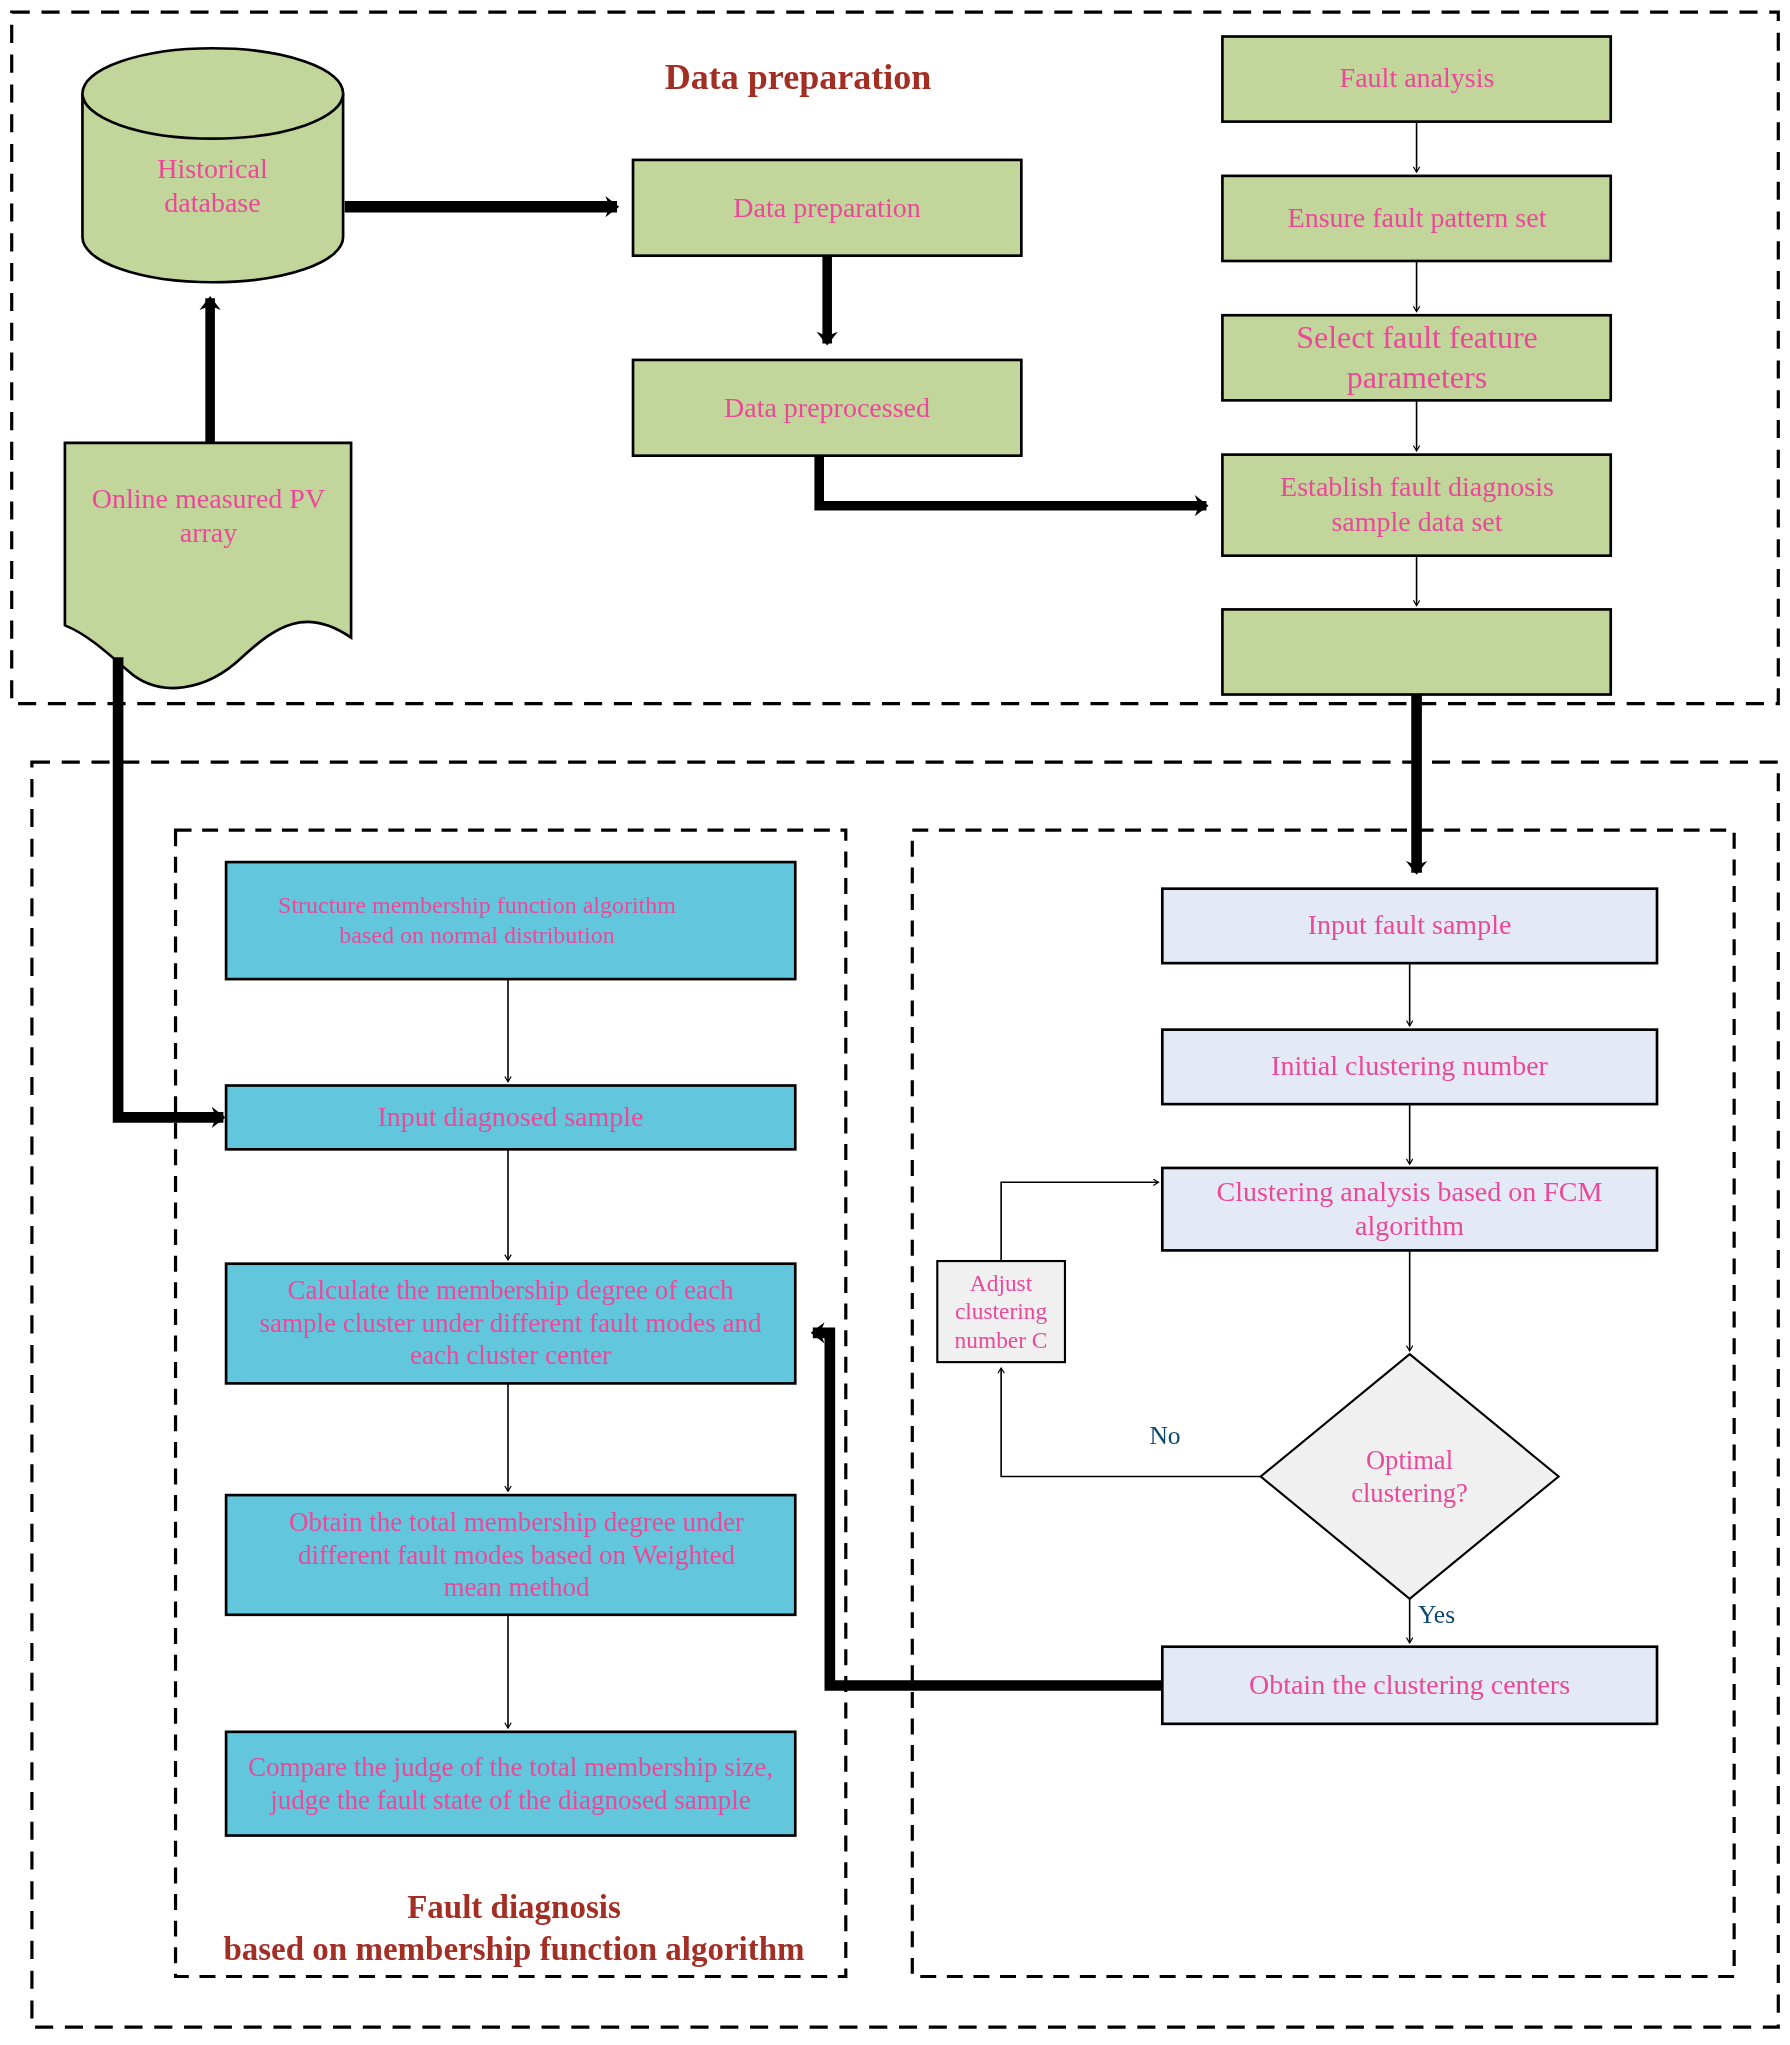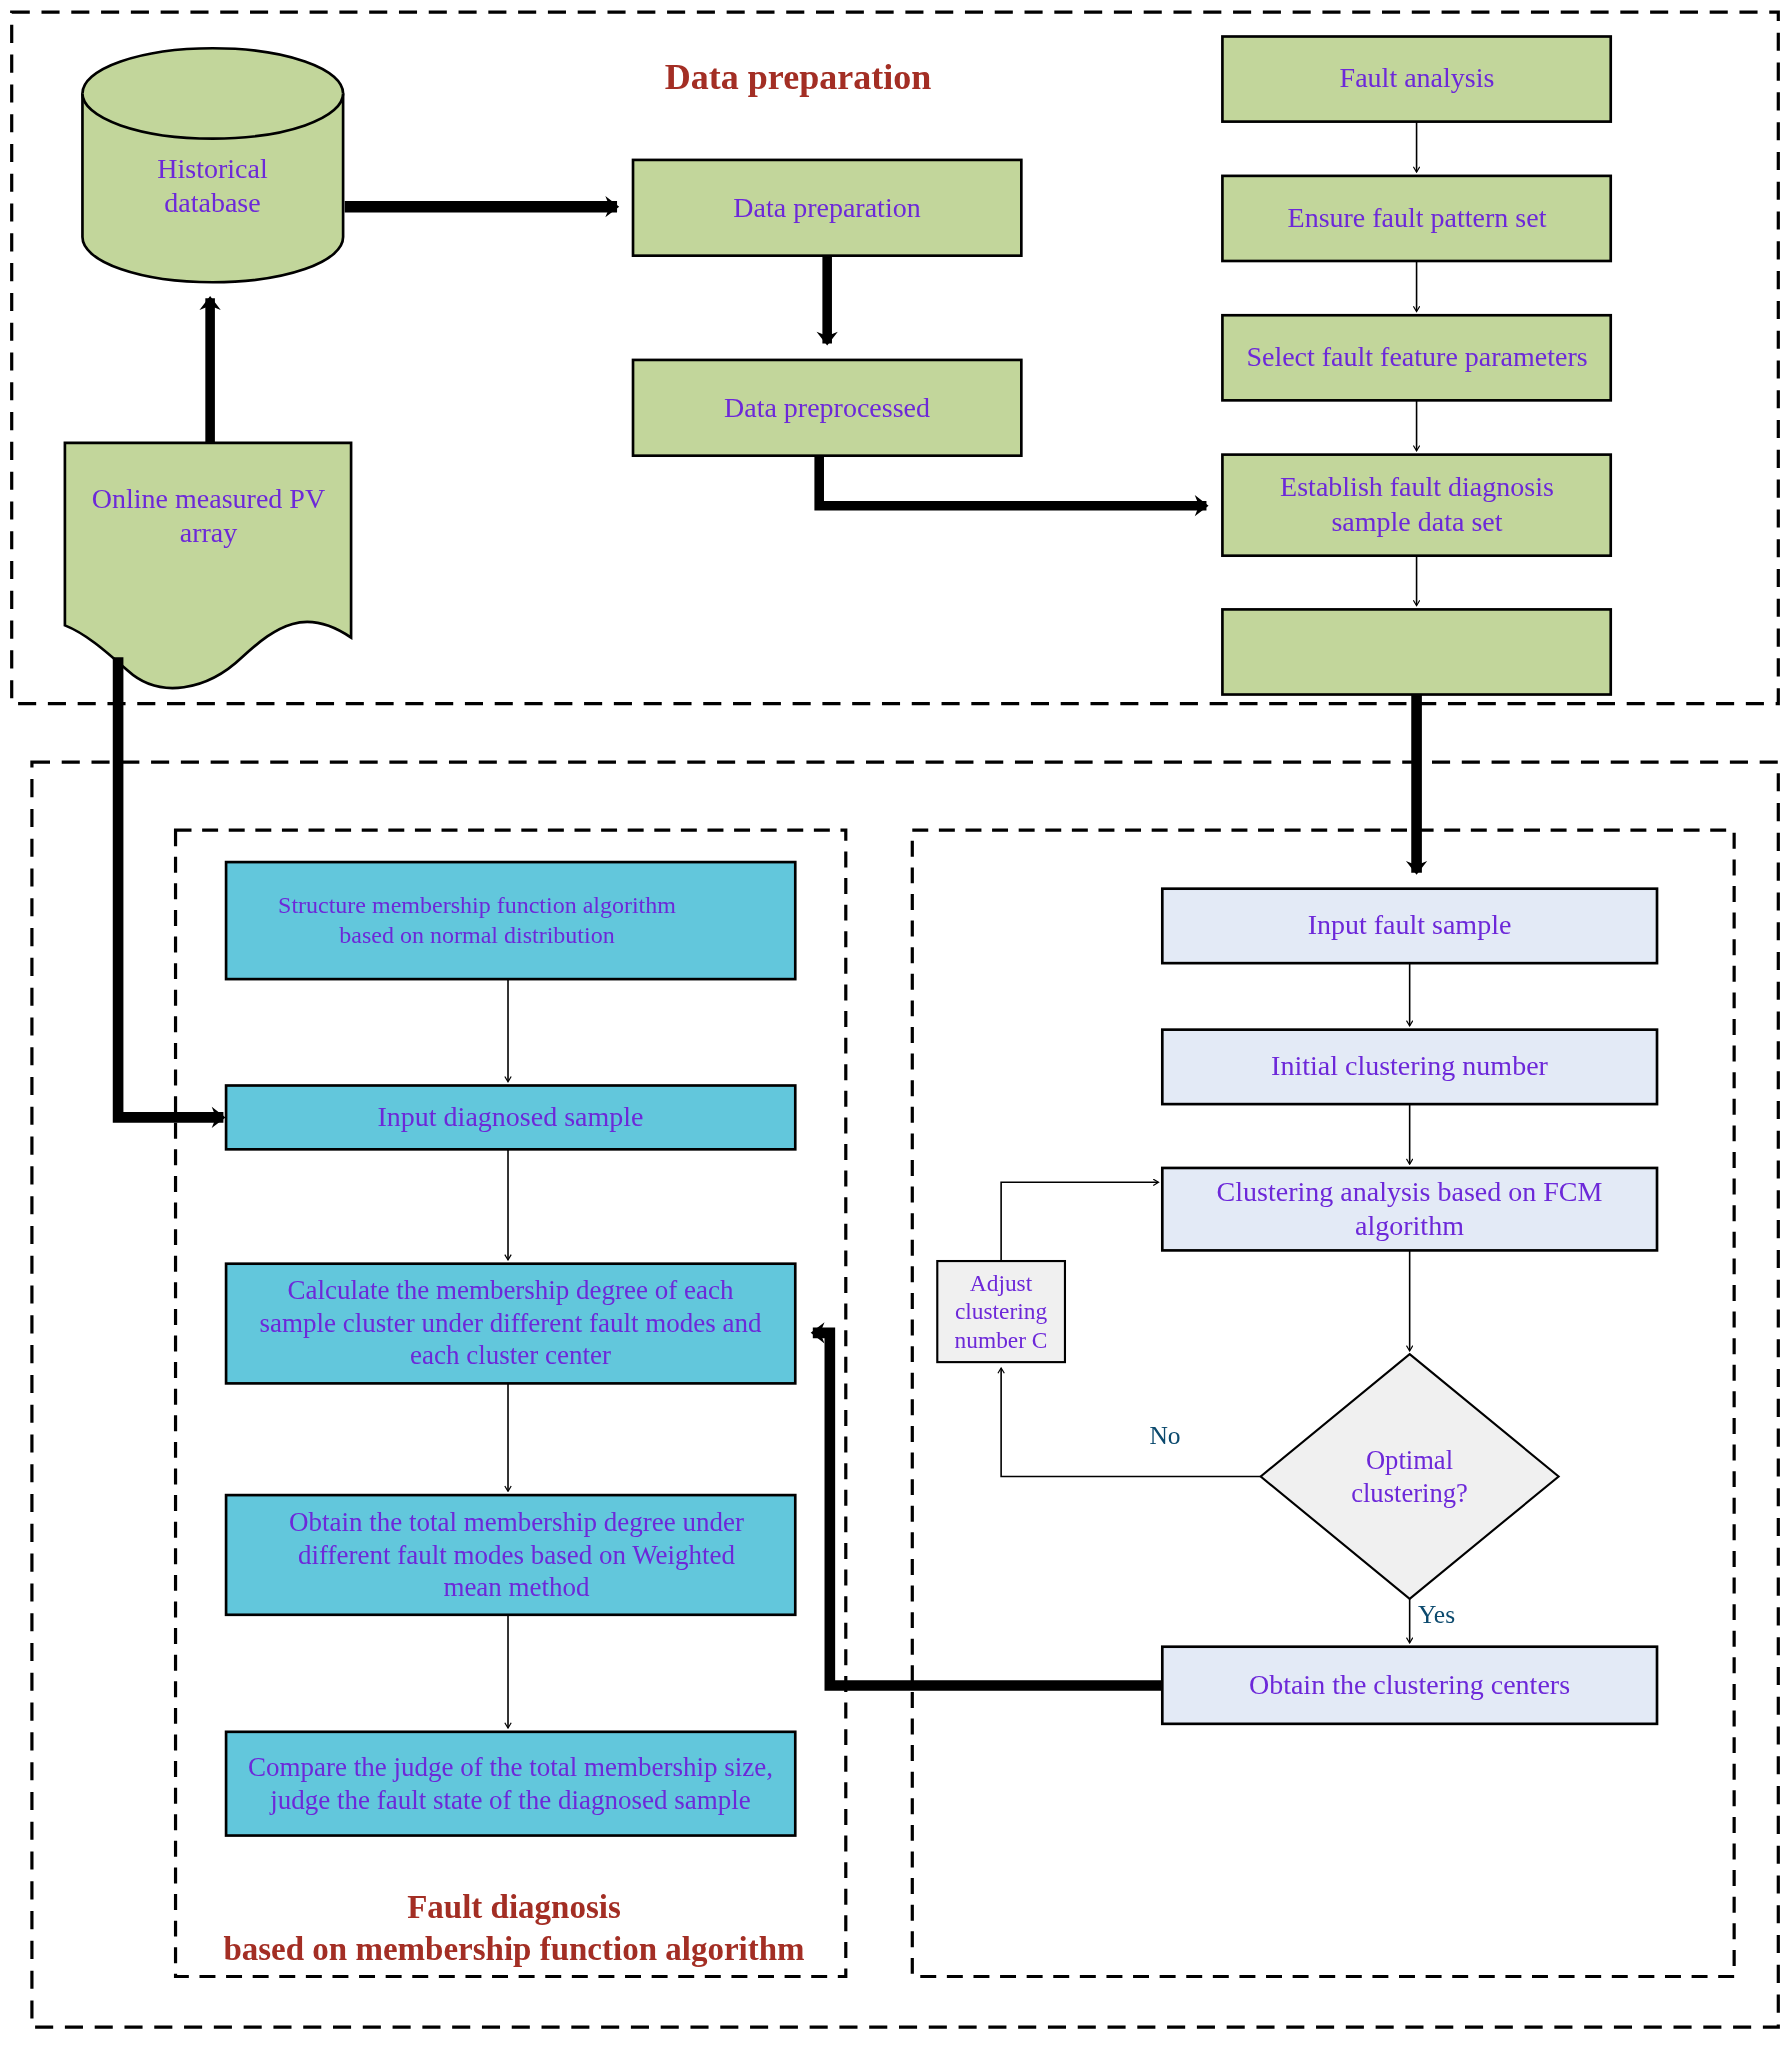--- a/index.html
+++ b/index.html
@@ -1,21 +1,21 @@
 <!DOCTYPE html>
 <html style="font-size:8.5px"><head>
 <meta charset="utf-8">
 <style>
   html,body{margin:0;padding:0;background:#ffffff;}
   body{font-family:"Liberation Serif", serif;}
   #canvas{position:relative;width:1790px;height:2046px;background:#fff;overflow:hidden;}
   svg#flow{position:absolute;left:0;top:0;width:1790px;height:2046px;}
   .node-label{
     position:absolute;display:flex;align-items:center;justify-content:center;
-    text-align:center;font-family:"Liberation Serif", serif;color:#6d28d9;
+    text-align:center;font-family:"Liberation Serif", serif;color:#ec4899;
     line-height:1.22;pointer-events:none;white-space:pre-line;
   }
   .section-title{
     position:absolute;display:flex;align-items:center;justify-content:center;
     text-align:center;font-family:"Liberation Serif", serif;font-weight:bold;
     color:#A32E24;line-height:1.28;white-space:pre-line;
   }
   .edge-label{
     position:absolute;display:flex;align-items:center;justify-content:center;
     font-family:"Liberation Serif", serif;color:#0c4a6e;
@@ -122,21 +122,21 @@
 
 <div class="node-label" style="left:633px;top:360px;width:388px;height:96px;font-size:28px;">Data preprocessed</div>
 
 <div class="node-label" style="left:66px;top:468px;width:285px;height:96px;font-size:28px;">Online measured PV
 array</div>
 
 <div class="node-label" style="left:1223px;top:36px;width:388px;height:85px;font-size:28px;">Fault analysis</div>
 
 <div class="node-label" style="left:1223px;top:176px;width:388px;height:85px;font-size:28px;">Ensure fault pattern set</div>
 
-<div class="node-label" style="left:1223px;top:315px;width:388px;height:85px;font-size:28px;">Select fault feature parameters</div>
+<div class="node-label" style="left:1223px;top:315px;width:388px;height:85px;font-size:32px;">Select fault feature parameters</div>
 
 <div class="node-label" style="left:1223px;top:454px;width:388px;height:101px;font-size:28px;">Establish fault diagnosis
 sample data set</div>
 
 
 <div class="node-label" style="left:226px;top:862px;width:502px;height:117px;font-size:24px;">Structure membership function algorithm
 based on normal distribution</div>
 
 <div class="node-label" style="left:226px;top:1085px;width:569px;height:64px;font-size:28px;">Input diagnosed  sample</div>
 

